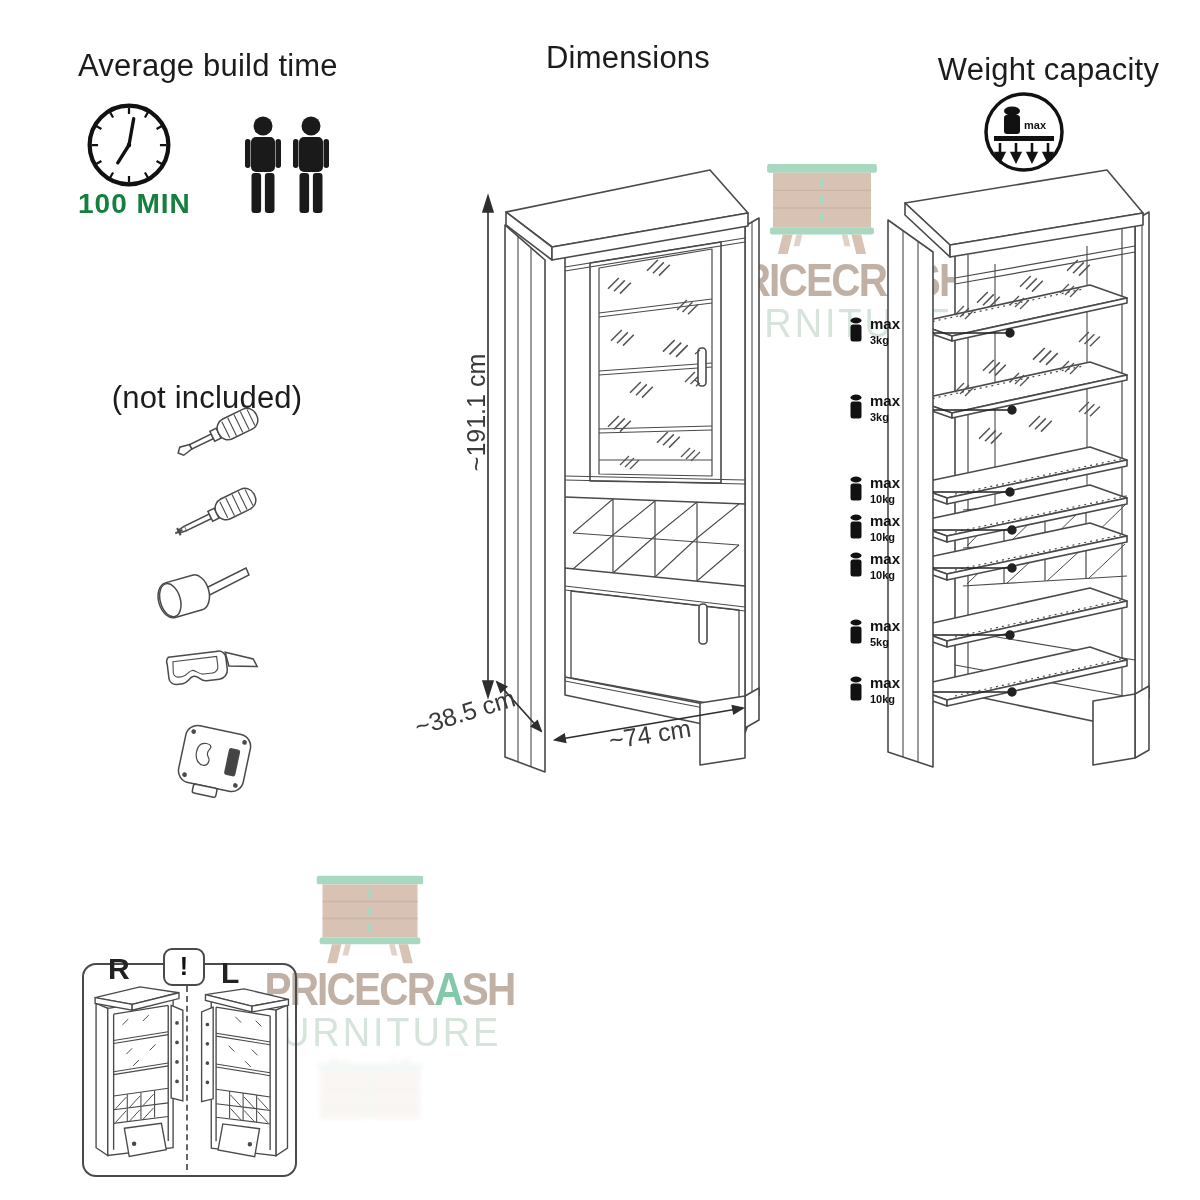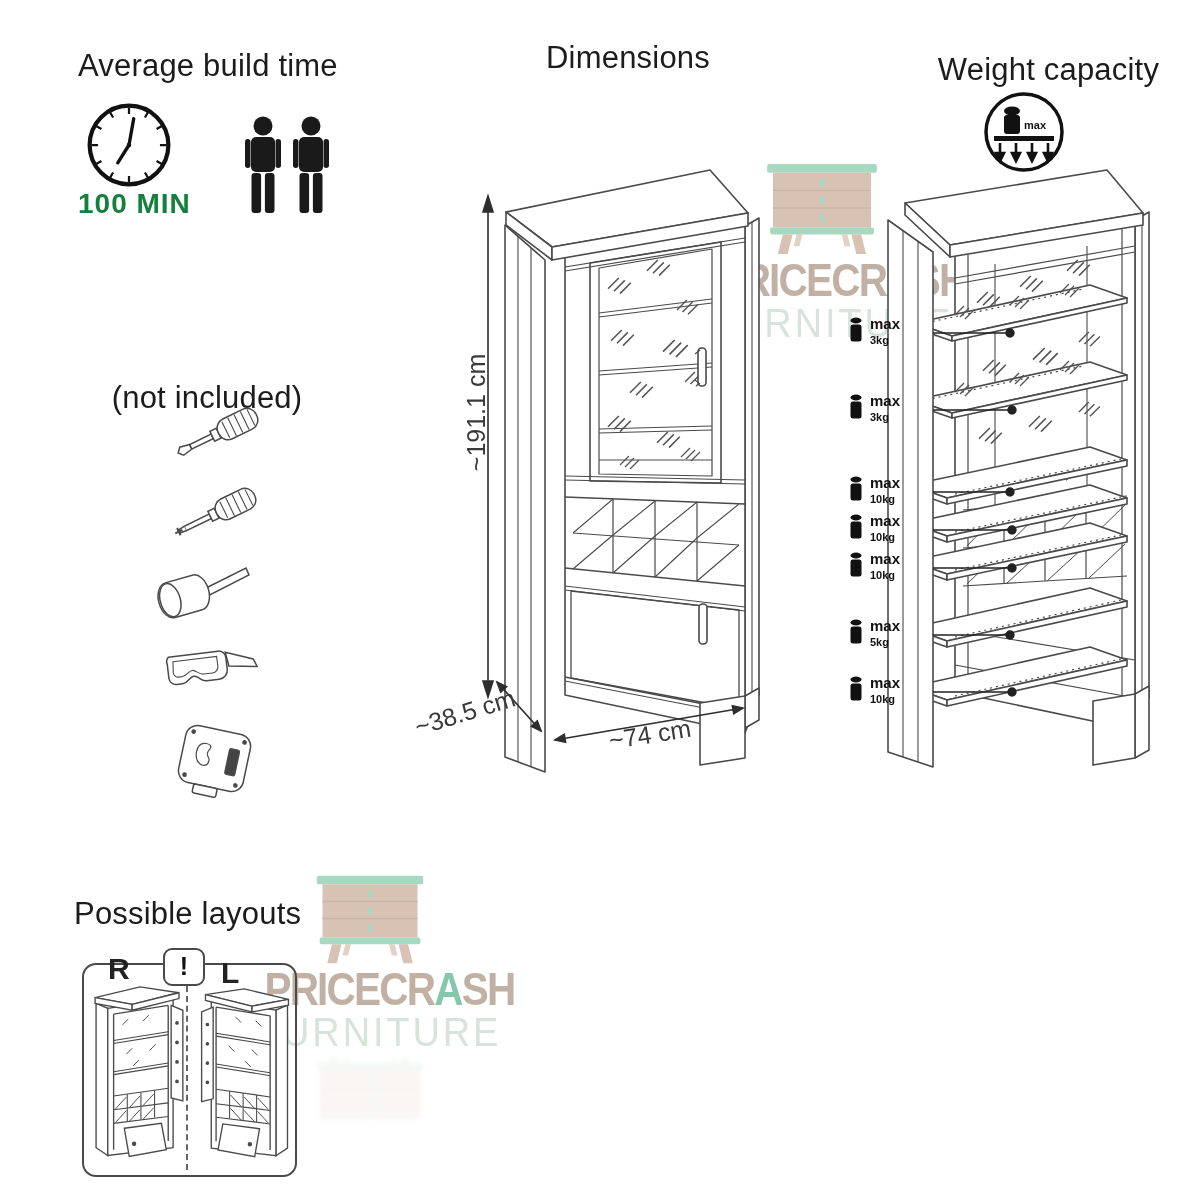--- a/index.html
+++ b/index.html
@@ -421,21 +421,20 @@
   <div class="abs wlabel z3" style="left:848px;top:675px;">
     <svg width="16" height="28" viewBox="0 0 16 28">
         <use href="#kb"></use>
       </svg>
     <div class="txt">
         <div>max</div>
         <div class="v">10kg</div>
       </div>
   </div>
 
-  <div class="abs title z2" style="left:74px;top:896px;">Possible layouts</div>
 
   <div class="abs wm z1" style="left:250px;top:872px;">
     <svg style="margin:0 auto;" width="116" height="95" viewBox="0 0 116 100">
       <use href="#chest"></use>
     </svg>
     <div class="wm-title"><span class="pre">PRICECR</span><span class="acc">A</span><span class="post">SH</span></div>
     <div class="wm-sub">FURNITURE</div>
     <svg style="margin:6px auto 0;opacity:.14;filter:blur(2px);transform:scaleY(-1);" width="116" height="60" viewBox="0 20 116 60">
         <use href="#chest"></use>
       </svg>

